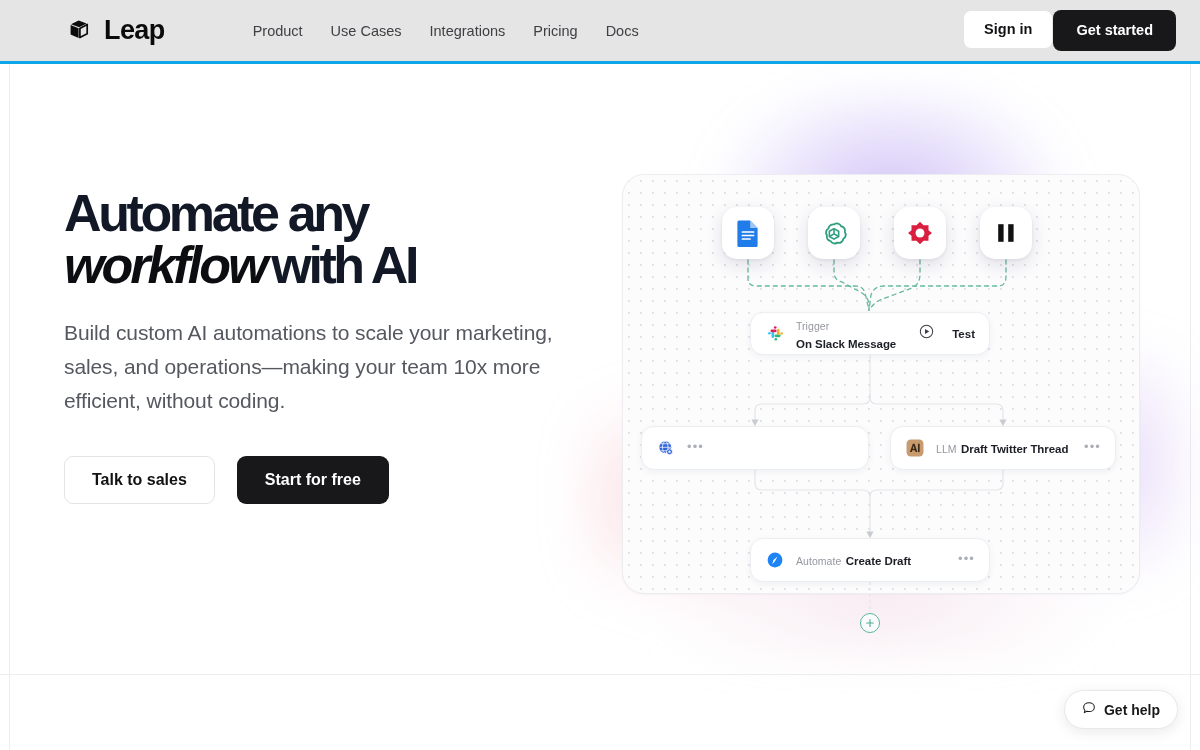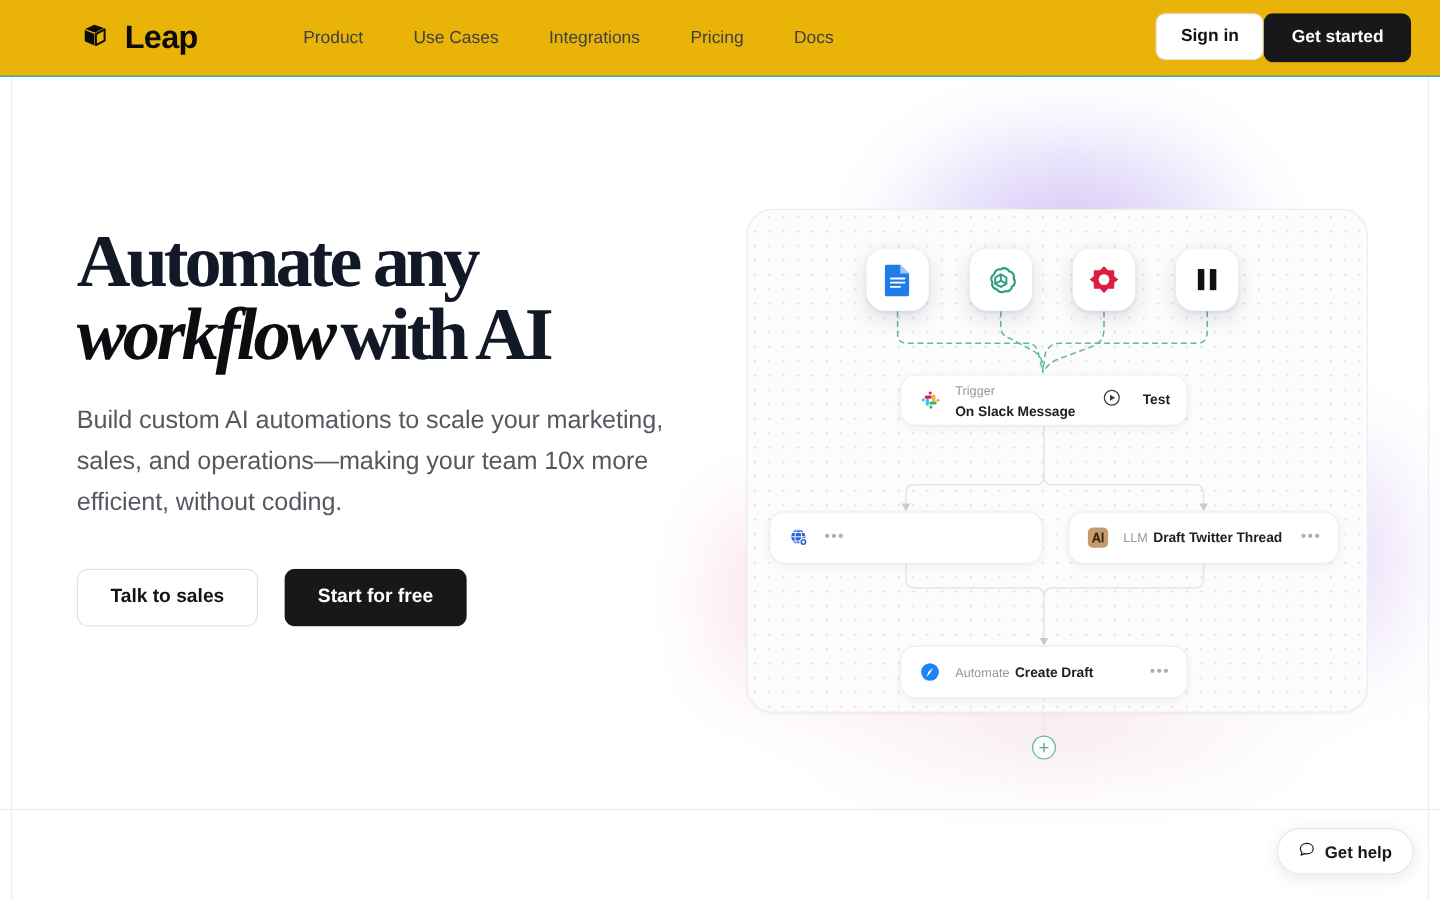--- a/index.html
+++ b/index.html
@@ -18,22 +18,22 @@
     width: 1200px;
     height: 750px;
     background: #ffffff;
   }
 
   
   .header {
     position: relative;
     height: 64px;
     width: 100%;
-    background: #eab308;
-    border-bottom: 1px solid #0ea5e9;
+    background: #e5e5e5;
+    border-bottom: 3px solid #0ea5e9;
     display: flex;
     align-items: center;
     padding: 0 24px 0 64px;
     z-index: 30;
   }
   .brand {
     display: flex;
     align-items: center;
     gap: 10px;
     cursor: pointer;
@@ -43,21 +43,21 @@
     font-size: 27px;
     font-weight: 700;
     letter-spacing: -0.6px;
     color: #0b0b0c;
     line-height: 1;
   }
 
   .nav {
     display: flex;
     align-items: center;
-    gap: 42px;
+    gap: 28px;
     margin-left: 88px;
   }
   .nav-link {
     font-size: 14.5px;
     color: #3f4044;
     text-decoration: none;
     cursor: pointer;
     white-space: nowrap;
   }
 
@@ -117,27 +117,26 @@
   }
 
   .hero-left {
     width: 600px;
     padding: 126px 0 0 64px;
     position: relative;
     z-index: 12;
   }
 
   .headline {
-    font-size: 62px;
+    font-size: 52px;
     line-height: 0.92;
     letter-spacing: -3.4px;
     font-weight: 700;
     color: #121826;
     white-space: nowrap;
-    font-family: Liberation Serif, serif;
   }
   .headline .line2 { display: block; margin-top: 4px; }
   .headline em {
     font-style: italic;
     font-weight: 700;
     color: #0c0d10;
     letter-spacing: -3px;
     padding-right: 6px;
   }
 

